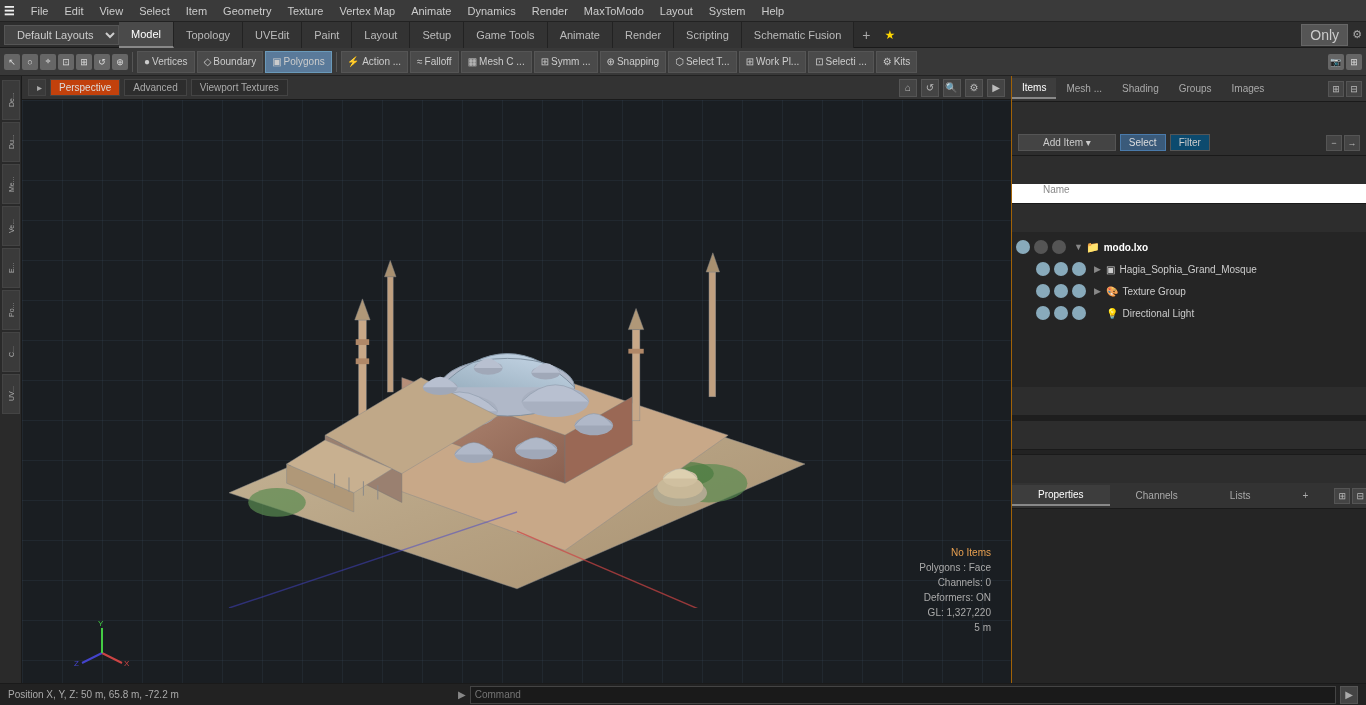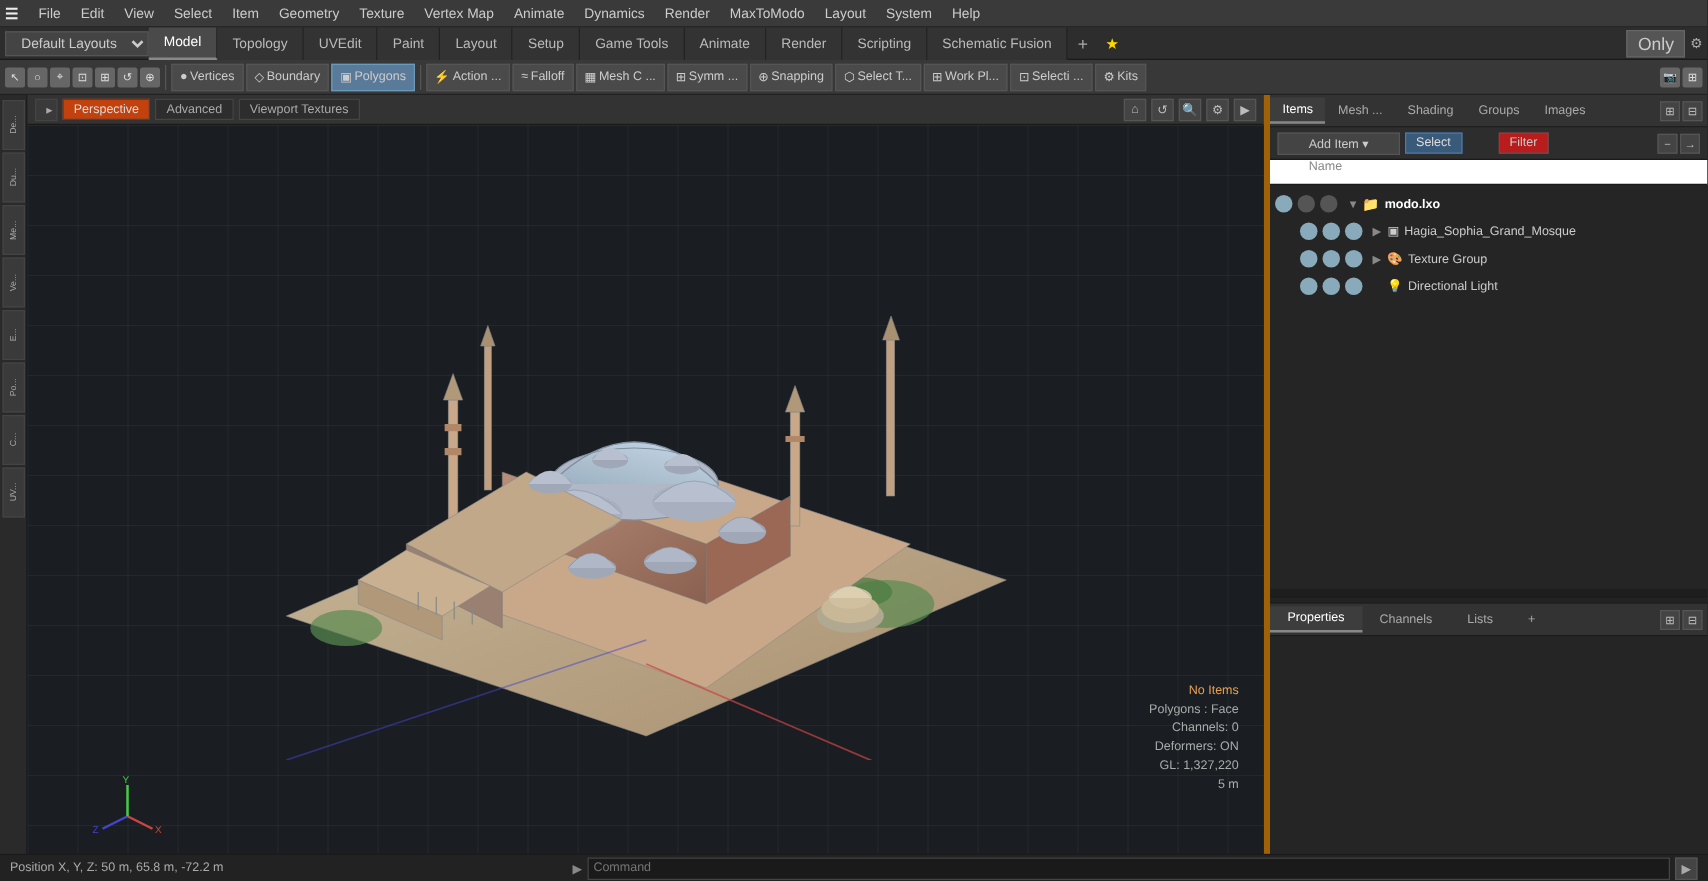--- a/index.html
+++ b/index.html
@@ -251,23 +251,24 @@
       bottom: 15px;
       left: 50px;
       width: 60px;
       height: 50px;
     }
 
     
     #right-panel {
       width: 355px;
       background: #2d2d2d;
-      border-left: 5px solid #a16207;
+      border-left: 1px solid #a16207;
       display: flex;
       flex-direction: column;
+      gap: 28px;
     }
 
     
     #items-tabs {
       height: 26px;
       background: #333;
       display: flex;
       align-items: center;
       border-bottom: 1px solid #1a1a1a;
     }
@@ -321,27 +322,26 @@
     }
     #select-btn {
       background: #3a5a7a;
       border: 1px solid #4a7aaa;
       color: #ddd;
       font-size: 10px;
       padding: 2px 8px;
       cursor: pointer;
     }
     #filter-btn {
-      background: #b91c1c;
+      background: #0c4a6e;
       border: 1px solid #555;
       color: #ccc;
       font-size: 10px;
       padding: 2px 8px;
       cursor: pointer;
-      margin-left: 25px;
     }
     .items-toolbar-icons {
       margin-left: auto;
       display: flex;
       gap: 2px;
     }
 
     
     #items-list-header {
       height: 20px;
@@ -403,21 +403,21 @@
       flex-direction: column;
     }
     #props-tabs {
       height: 26px;
       background: #333;
       display: flex;
       align-items: center;
       border-bottom: 1px solid #1a1a1a;
     }
     .props-tab {
-      padding: 4px 14px;
+      padding: 4px 26px;
       font-size: 10px;
       color: #aaa;
       cursor: pointer;
     }
     .props-tab.active {
       color: #fff;
       border-bottom: 2px solid #888;
       background: #3d3d3d;
     }
     #props-tab-icons {

